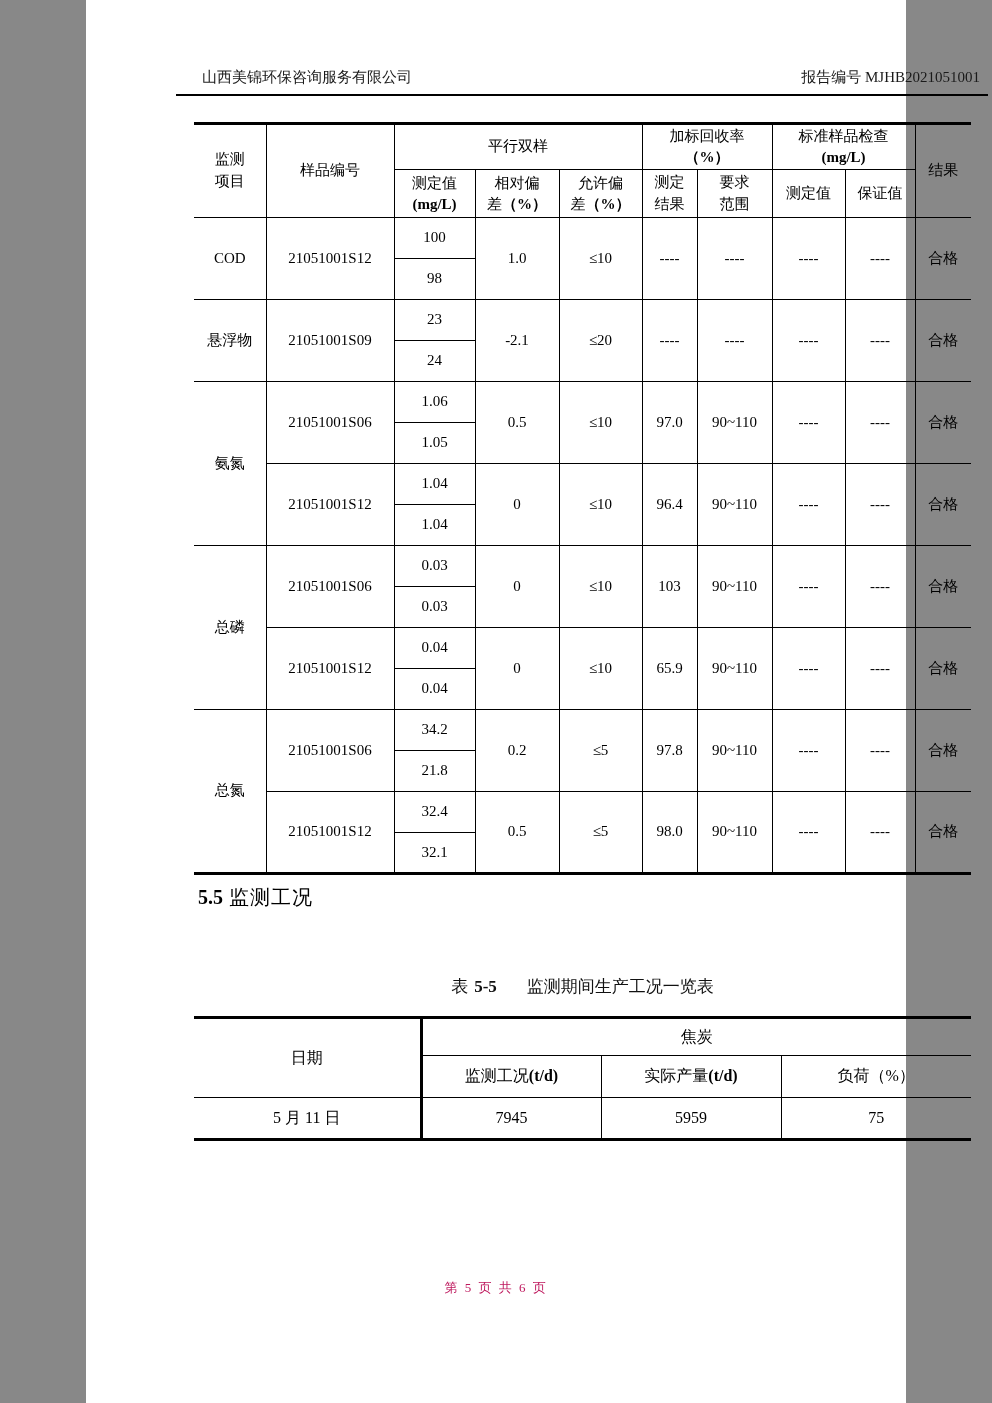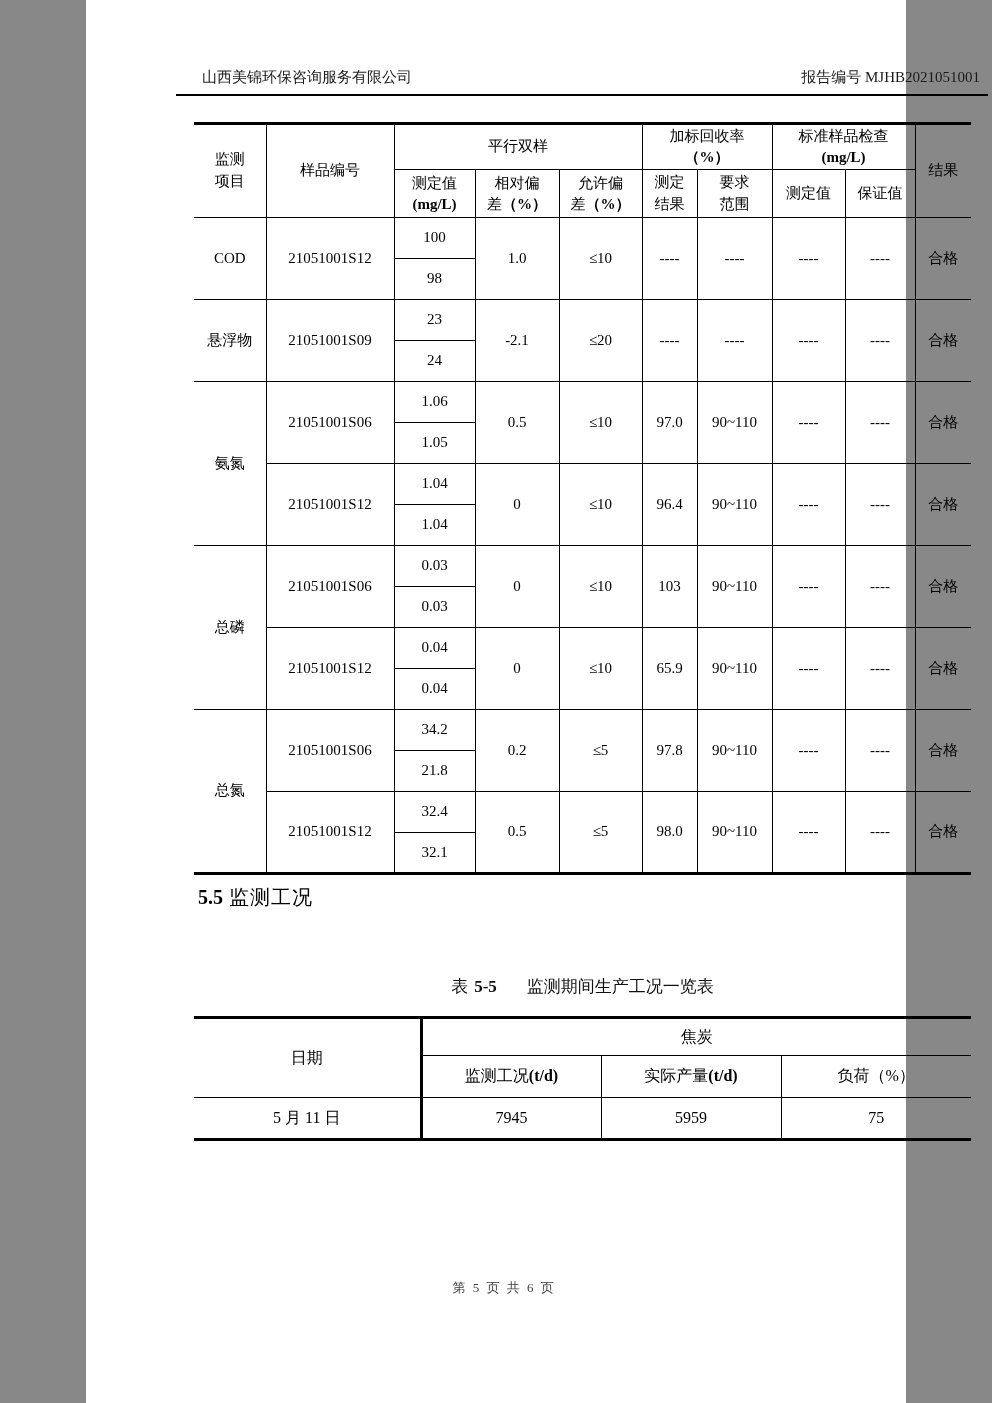--- a/index.html
+++ b/index.html
@@ -61,22 +61,22 @@
     position:absolute; left:108px; top:1016px; width:777px;
     border-top:3px solid #000; border-bottom:3px solid #000;
     font-size:16px;
   }
   .thickR { border-right:3px solid #000 !important; }
   .pr1 { height:38px; }
   .pr2 { height:42px; }
   .pr3 { height:42px; }
   
   .page-footer {
-    position:absolute; left:8px; top:1279px; width:100%;
-    text-align:center; font-size:13px; color:#404040; letter-spacing:2px;
+    position:absolute; left:0; top:1279px; width:100%;
+    text-align:center; font-size:13px; color:#be185d; letter-spacing:2px;
   }
 </style>
 </head>
 <body>
 
 <div class="page">
 
   <div class="doc-header">
     <span>山西美锦环保咨询服务有限公司</span>
     <span>报告编号 MJHB2021051001</span>

